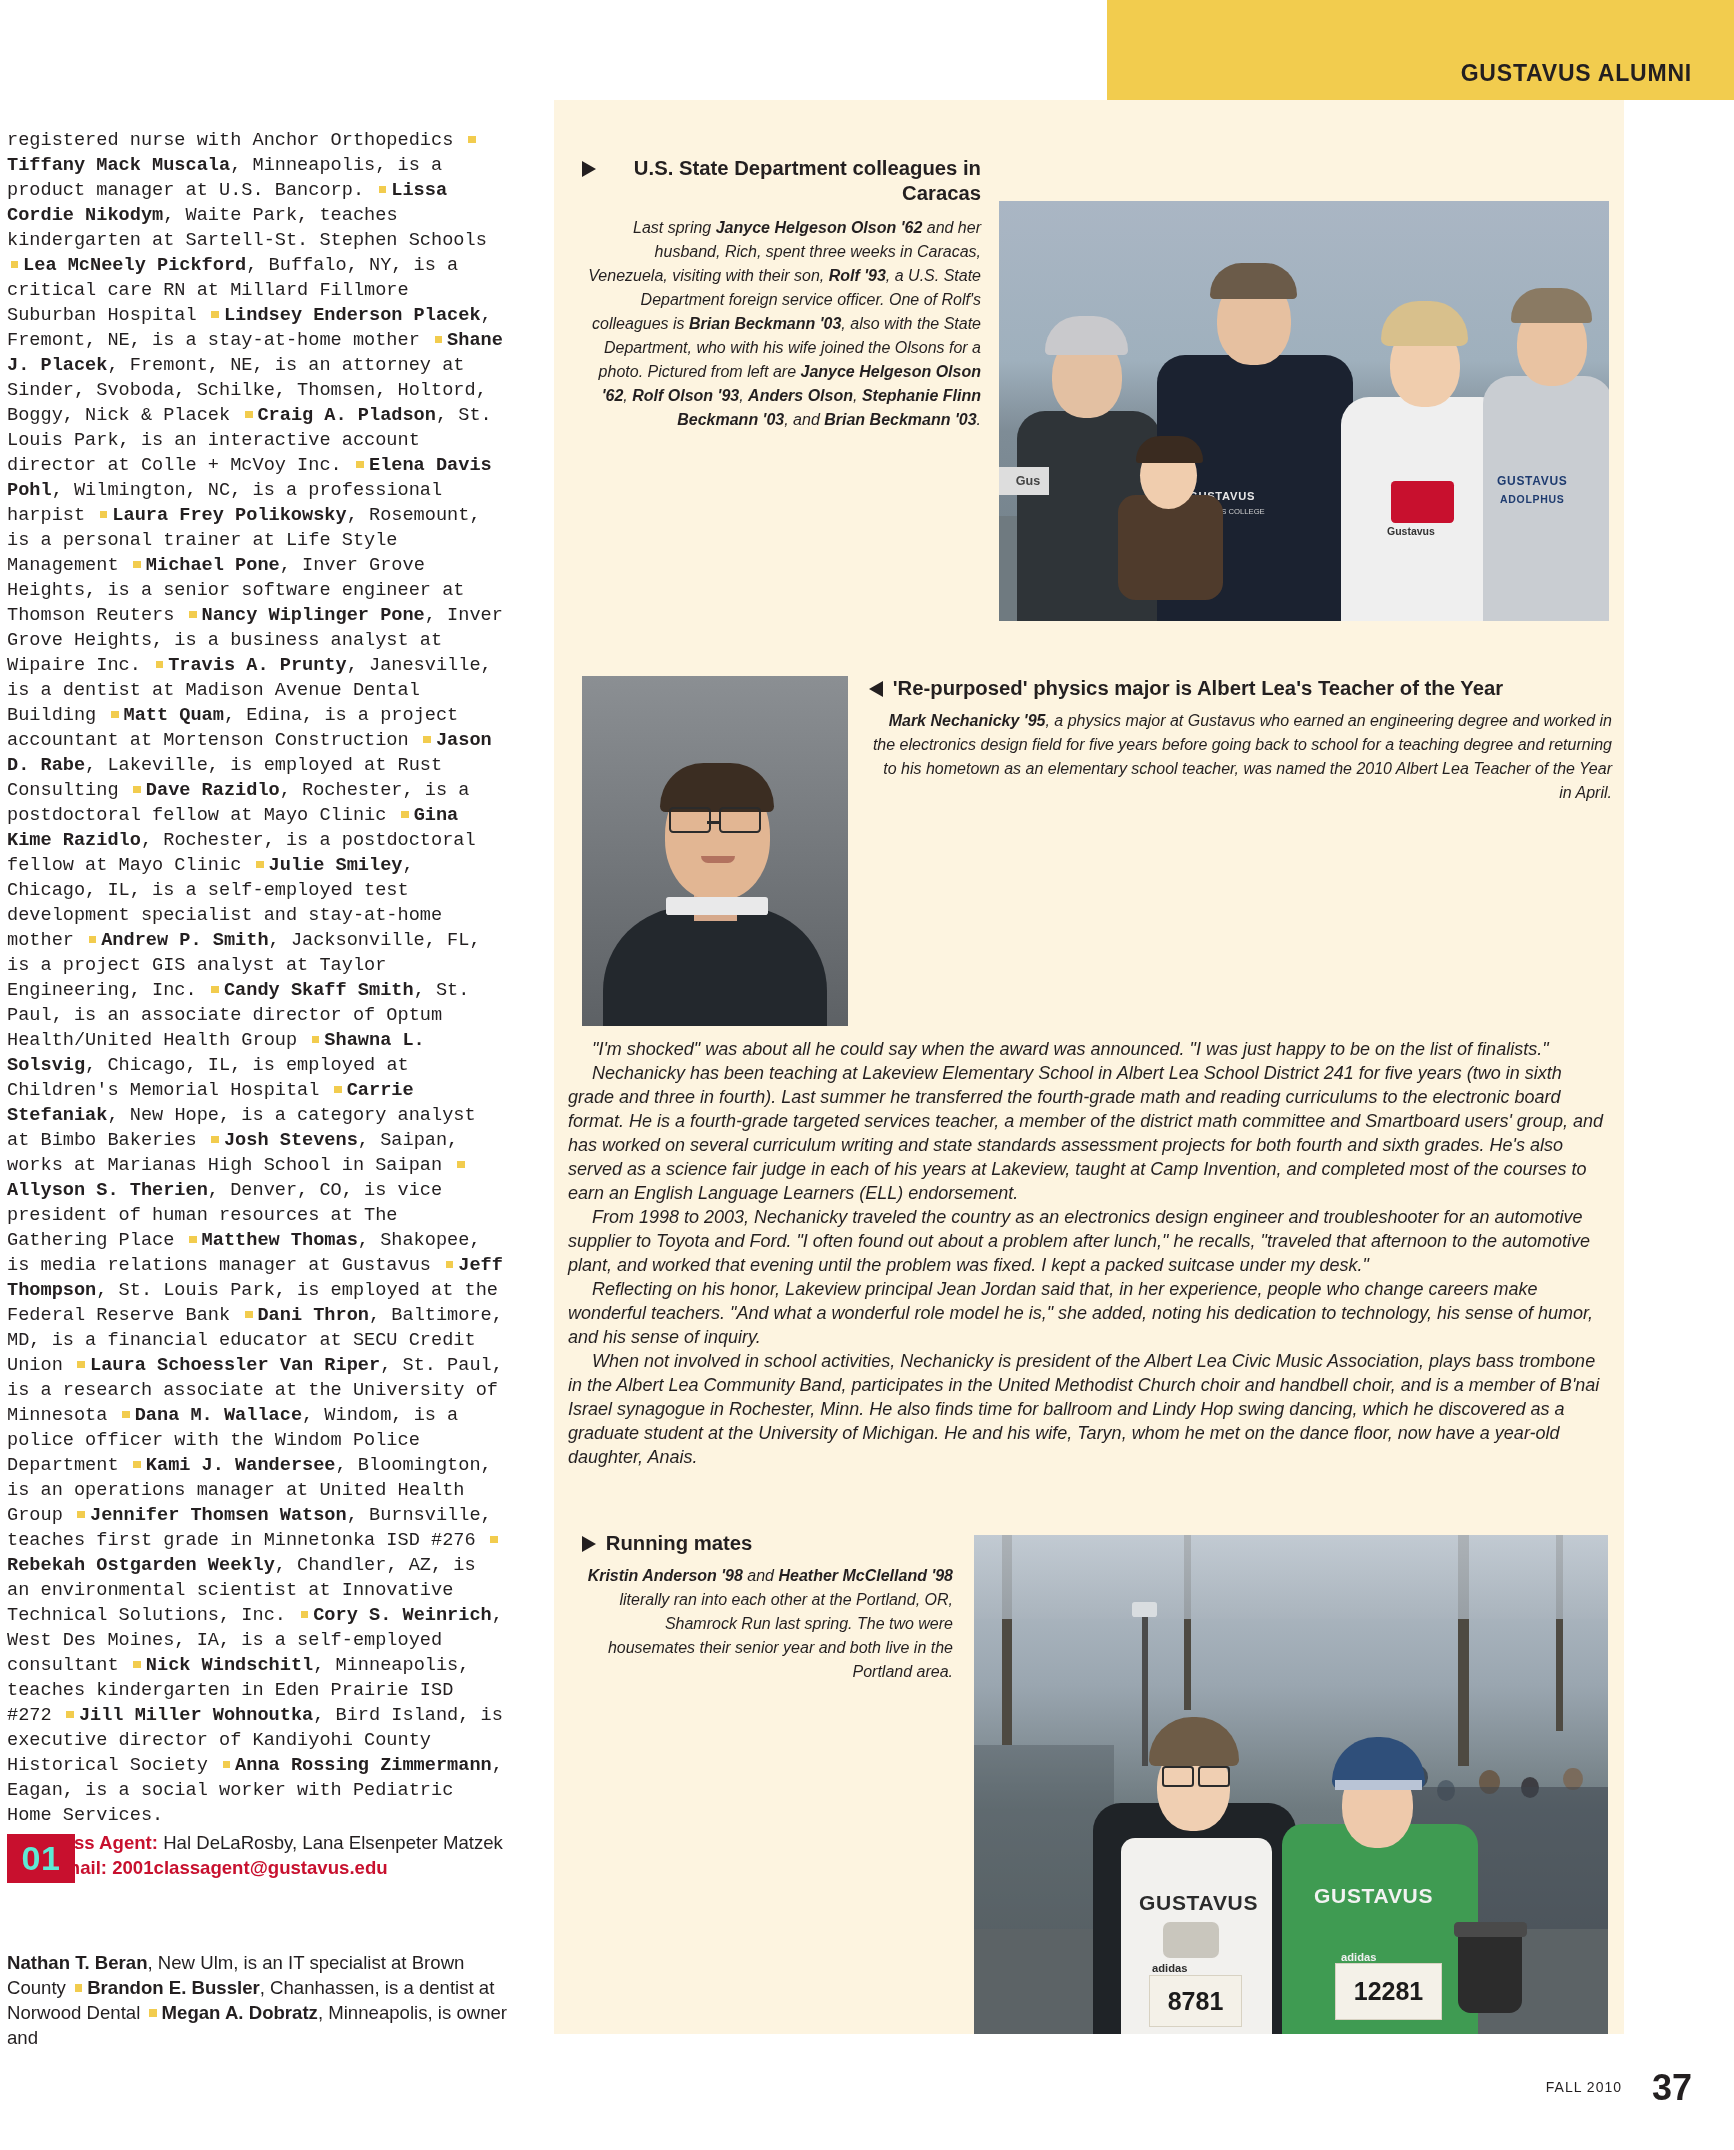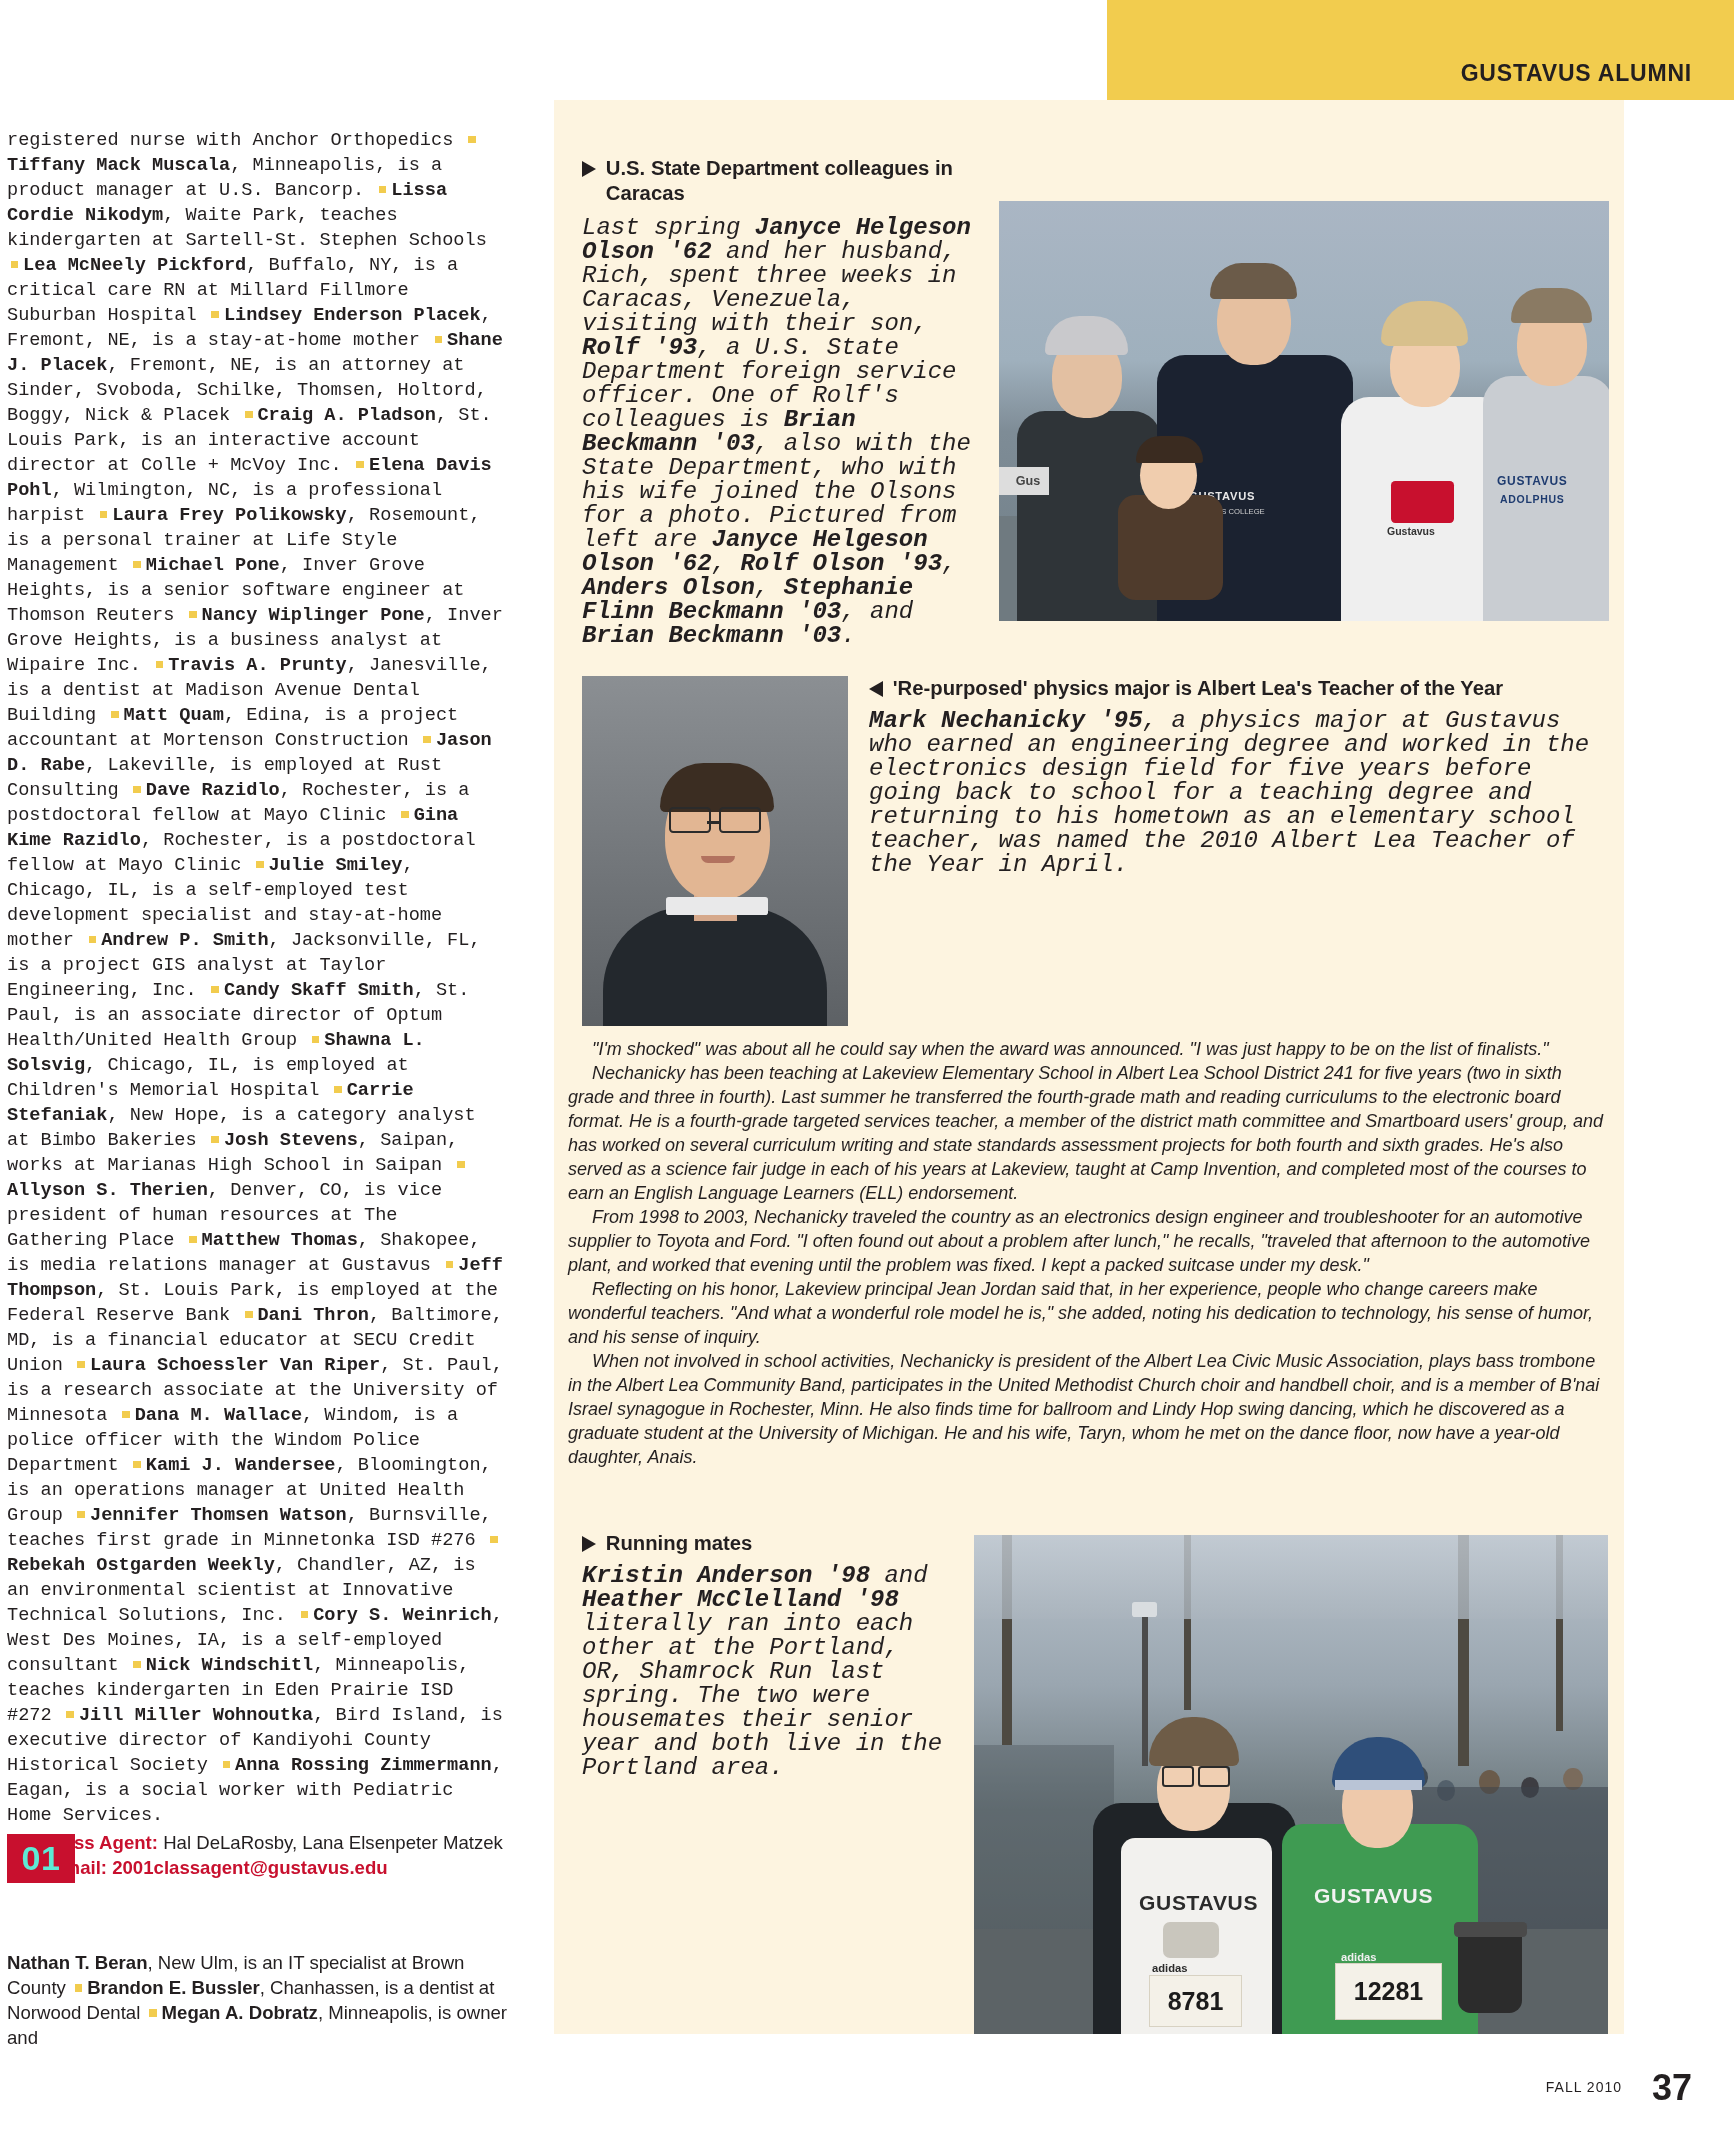--- a/index.html
+++ b/index.html
@@ -53,38 +53,38 @@
     margin-left:38px; font-size:18.6px; line-height:24.5px; color:#231f20;
   }
   .agent-text .lbl { color:#c8102e; font-weight:bold; }
   .agent-text .email { color:#c8102e; font-weight:bold; }
   .after-agent {
     position:absolute; left:7px; top:1931px; width:501px;
     font-size:18.6px; line-height:25px; color:#231f20;
   }
 
   
-  .story { position:absolute; color:#231f20; }
+  .story { position:absolute; color:#231f20;text-align:right; }
 
   .story-head {
     font-size:20.3px; font-weight:bold; line-height:25px;
     display:flex; gap:9.8px; align-items:flex-start;
   }
   .tri-right {
     flex:0 0 auto; margin-top:4.9px;
     width:0;height:0;border-left:14px solid #231f20;
     border-top:8.4px solid transparent;border-bottom:8.4px solid transparent;
   }
   .tri-left {
     flex:0 0 auto; margin-top:4.9px;
     width:0;height:0;border-right:14px solid #231f20;
     border-top:8.4px solid transparent;border-bottom:8.4px solid transparent;
   }
   .body-italic {
-    font-style:italic; font-size:24px; line-height:24px;font-family:Liberation Mono, monospace;
+    font-style:italic; font-size:16px; line-height:24px;
   }
   .body-italic b { font-weight:bold; font-style:italic; }
 
   
   #story1 { left:582px; top:156px; width:399px; }
   #story1 .body-italic { margin-top:9.8px; }
 
   .photo-caracas {
     position:absolute; left:999px; top:201px; width:610px; height:420px;
     overflow:hidden; background:#8d98a8;

